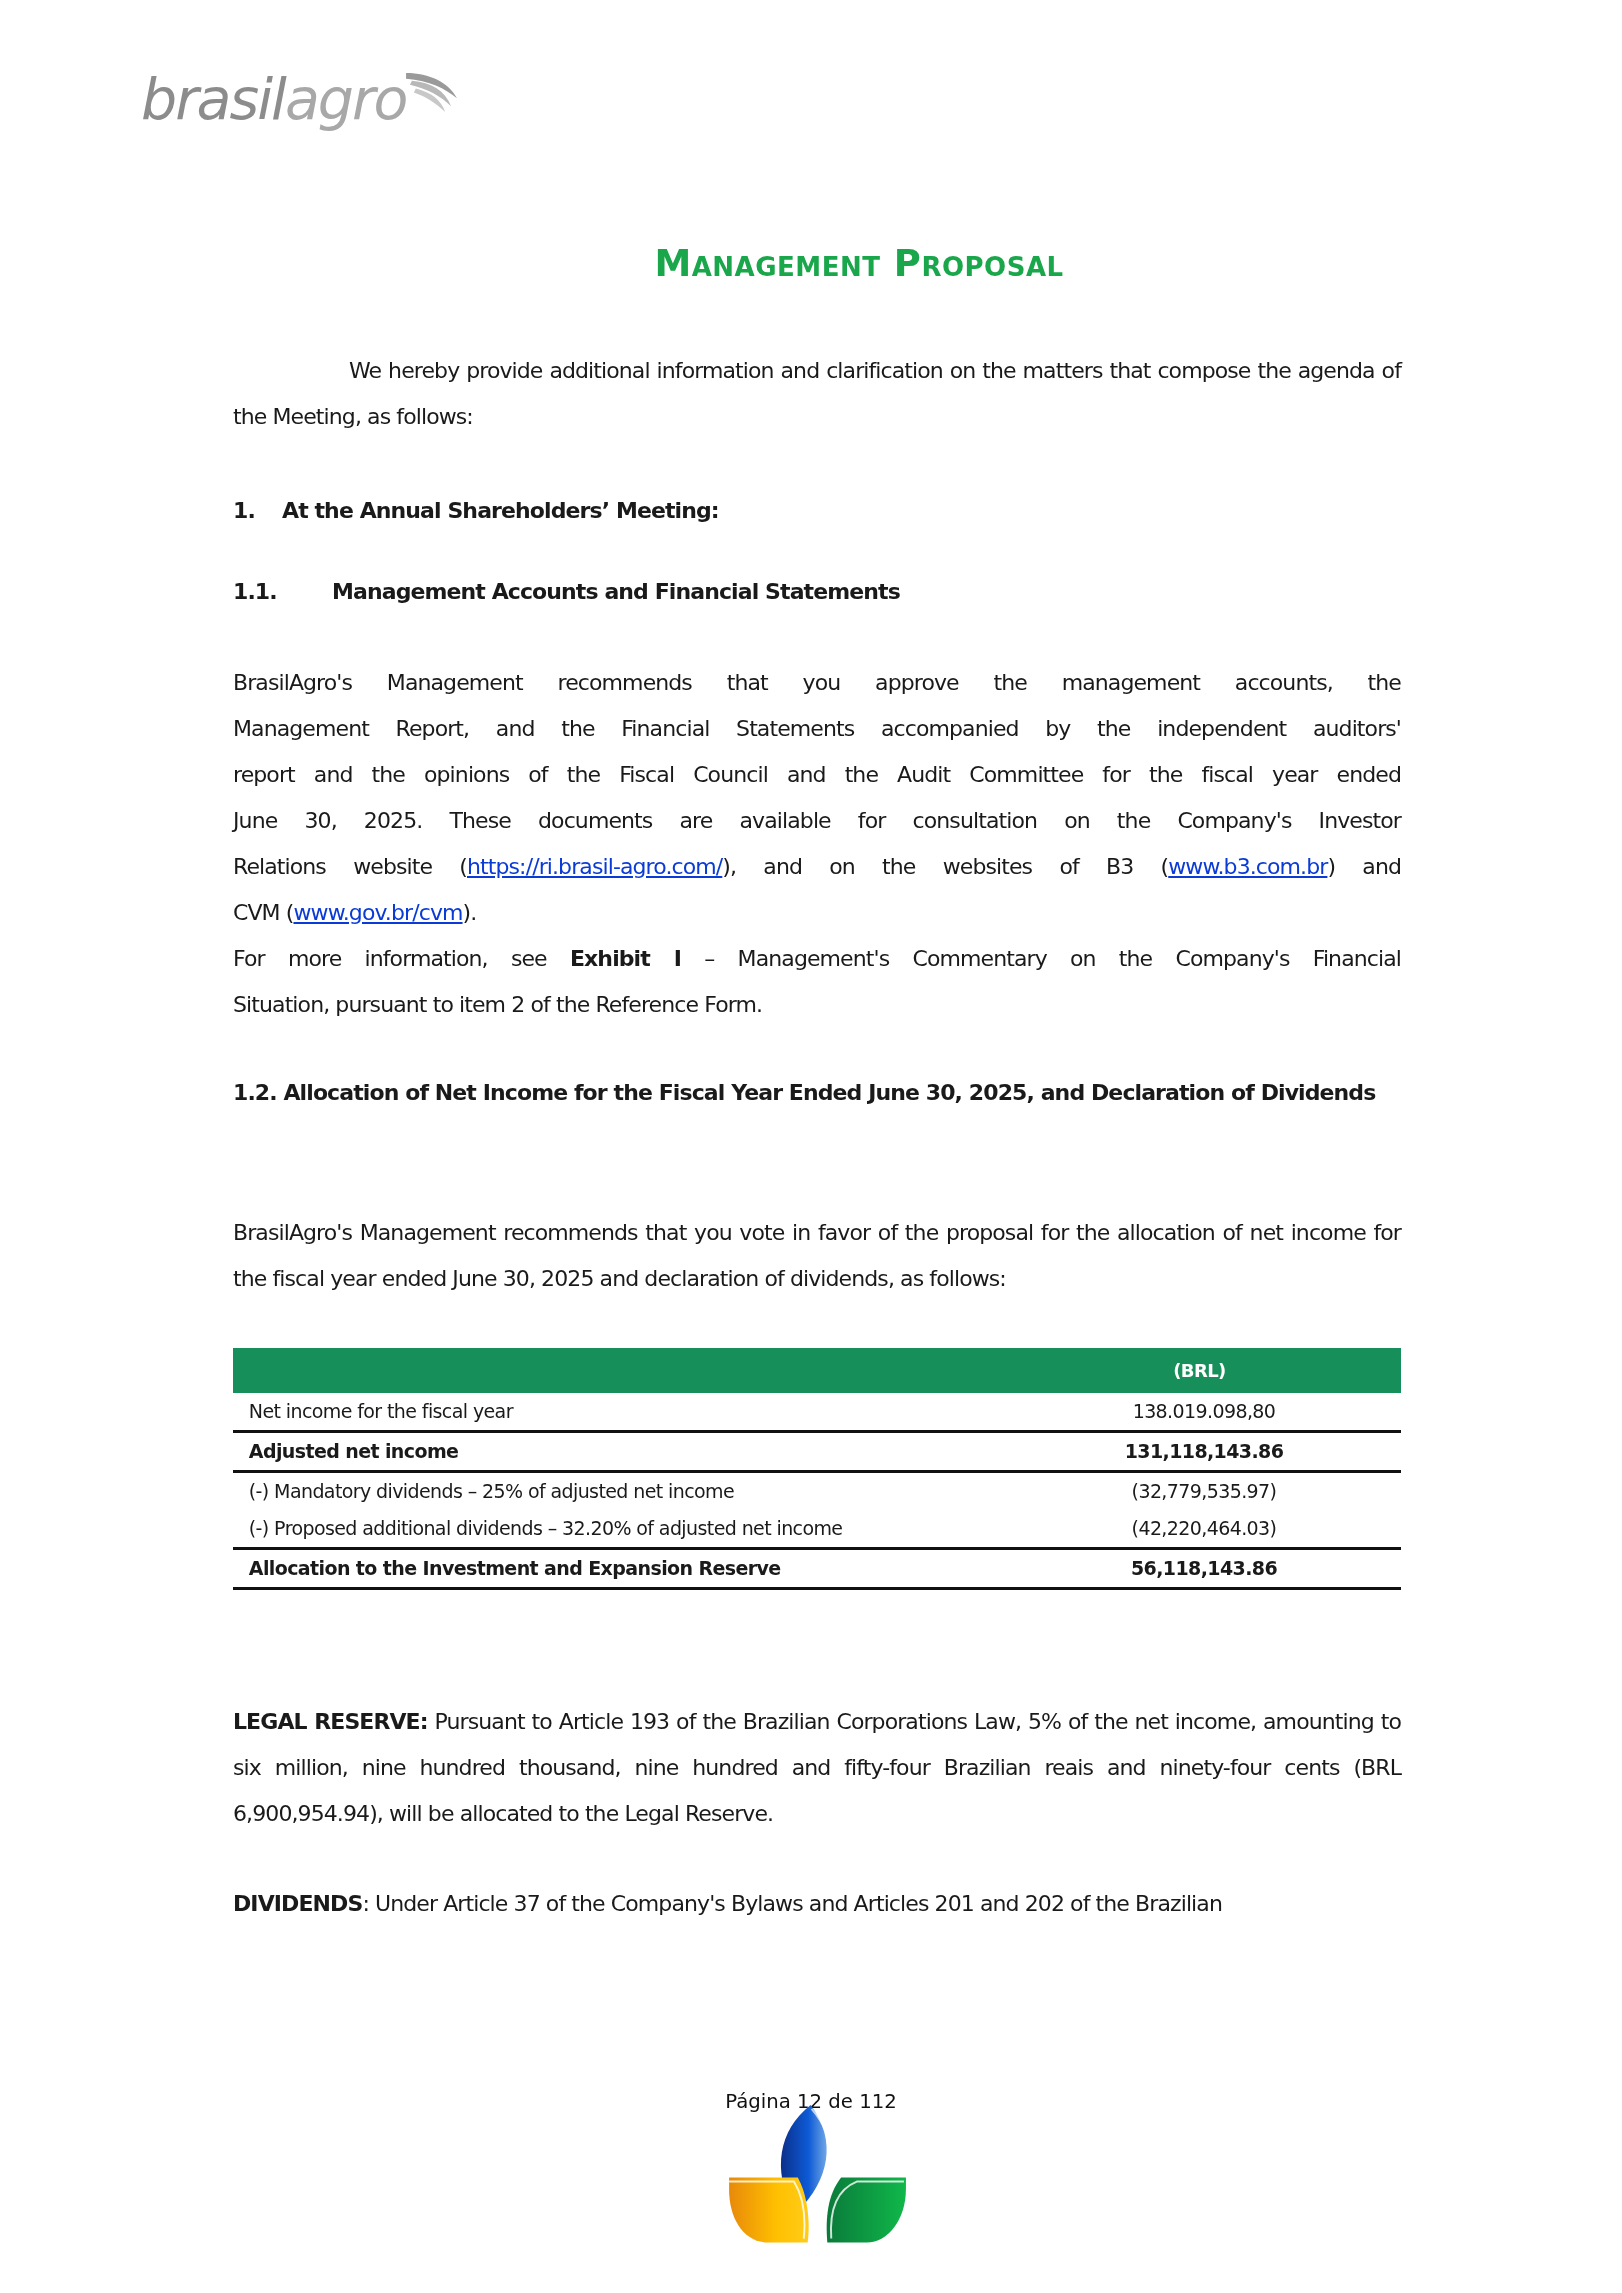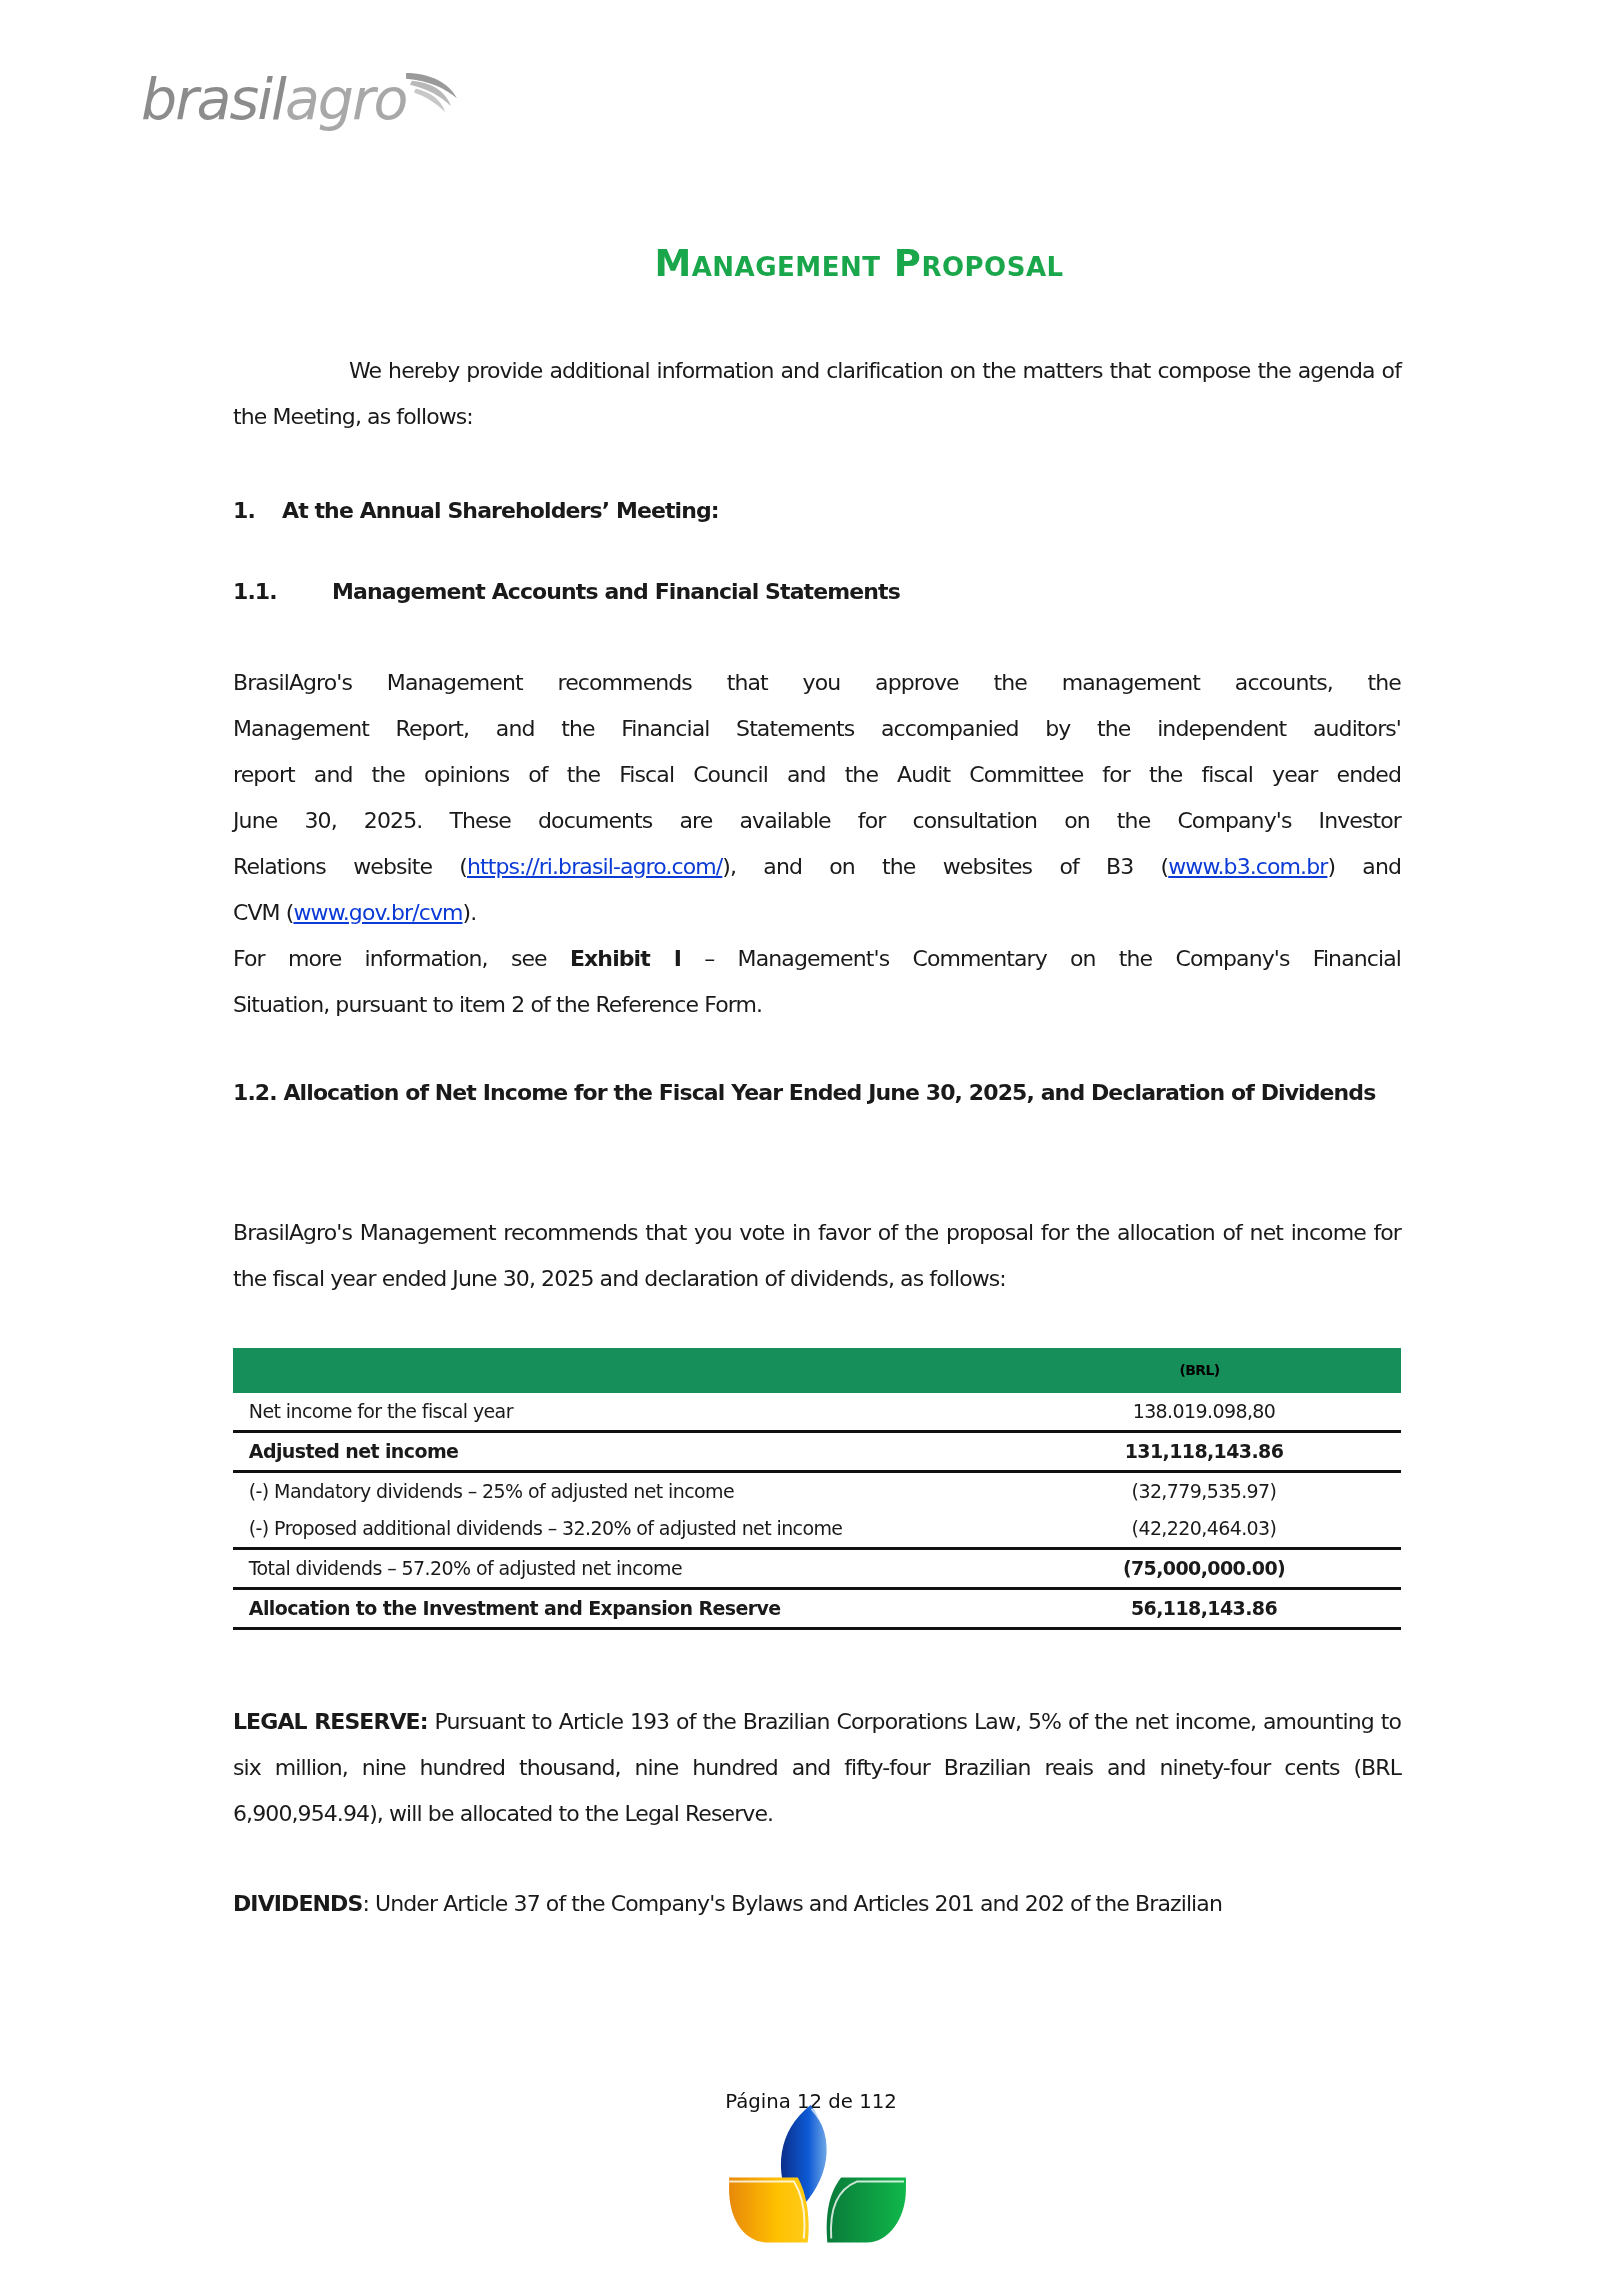--- a/index.html
+++ b/index.html
@@ -36,21 +36,21 @@
   .h12 { top: 1070px; font-weight: bold; }
   .p-vote { top: 1210px; }
   .p-legal { top: 1699px; }
   .p-div { top: 1881px; }
 
   
   .tbl { position: absolute; left: 233px; top: 1348px; width: 1168px; font-size: 19px;
          letter-spacing: -0.6px; }
   .tbl-head { height: 45px; background: #178f5a; position: relative; }
   .tbl-head .col { position: absolute; right: 108px; width: 187px; text-align: center;
-                   color: #000000; font-weight: bold; line-height: 45px; font-size: 14px; }
+                   color: #ffffff; font-weight: bold; line-height: 45px; font-size: 18px; }
   .row { position: relative; height: 37px; line-height: 37px; }
   .row .lbl { position: absolute; left: 15.8px; }
   .row .val { position: absolute; right: 69px; width: 256px; text-align: center; }
   .row.bold .lbl, .row.bold .val { font-weight: bold; }
   .row.top-rule { border-top: 3px solid #111; }
   .tbl-bottom { border-top: 3px solid #111; }
 
   
   .footer-page { position: absolute; left: 0; width: 1622px; top: 2090px; text-align: center;
                  font-size: 19.7px; color: #111; }
@@ -109,24 +109,20 @@
       <span class="val">131,118,143.86</span>
     </div>
     <div class="row top-rule">
       <span class="lbl">(-) Mandatory dividends – 25% of adjusted net income</span>
       <span class="val">(32,779,535.97)</span>
     </div>
     <div class="row">
       <span class="lbl">(-) Proposed additional dividends – 32.20% of adjusted net income</span>
       <span class="val">(42,220,464.03)</span>
     </div>
-    <div class="row top-rule">
-      <span class="lbl">Total dividends – 57.20% of adjusted net income</span>
-      <span class="val b">(75,000,000.00)</span>
-    </div>
     <div class="row bold top-rule">
       <span class="lbl">Allocation to the Investment and Expansion Reserve</span>
       <span class="val">56,118,143.86</span>
     </div>
     <div class="tbl-bottom"></div>
   </div>
 
   <div class="text justify p-legal"><span class="b">LEGAL RESERVE:</span><span> Pursuant to Article 193 of the Brazilian Corporations Law, 5% of the net income, amounting to six million, nine hundred thousand, nine hundred and fifty-four Brazilian reais and ninety-four cents (BRL 6,900,954.94), will be allocated to the Legal Reserve.</span></div>
 
   <div class="text p-div"><span class="b">DIVIDENDS</span><span>: Under Article 37 of the Company's Bylaws and Articles 201 and 202 of the Brazilian</span></div>

